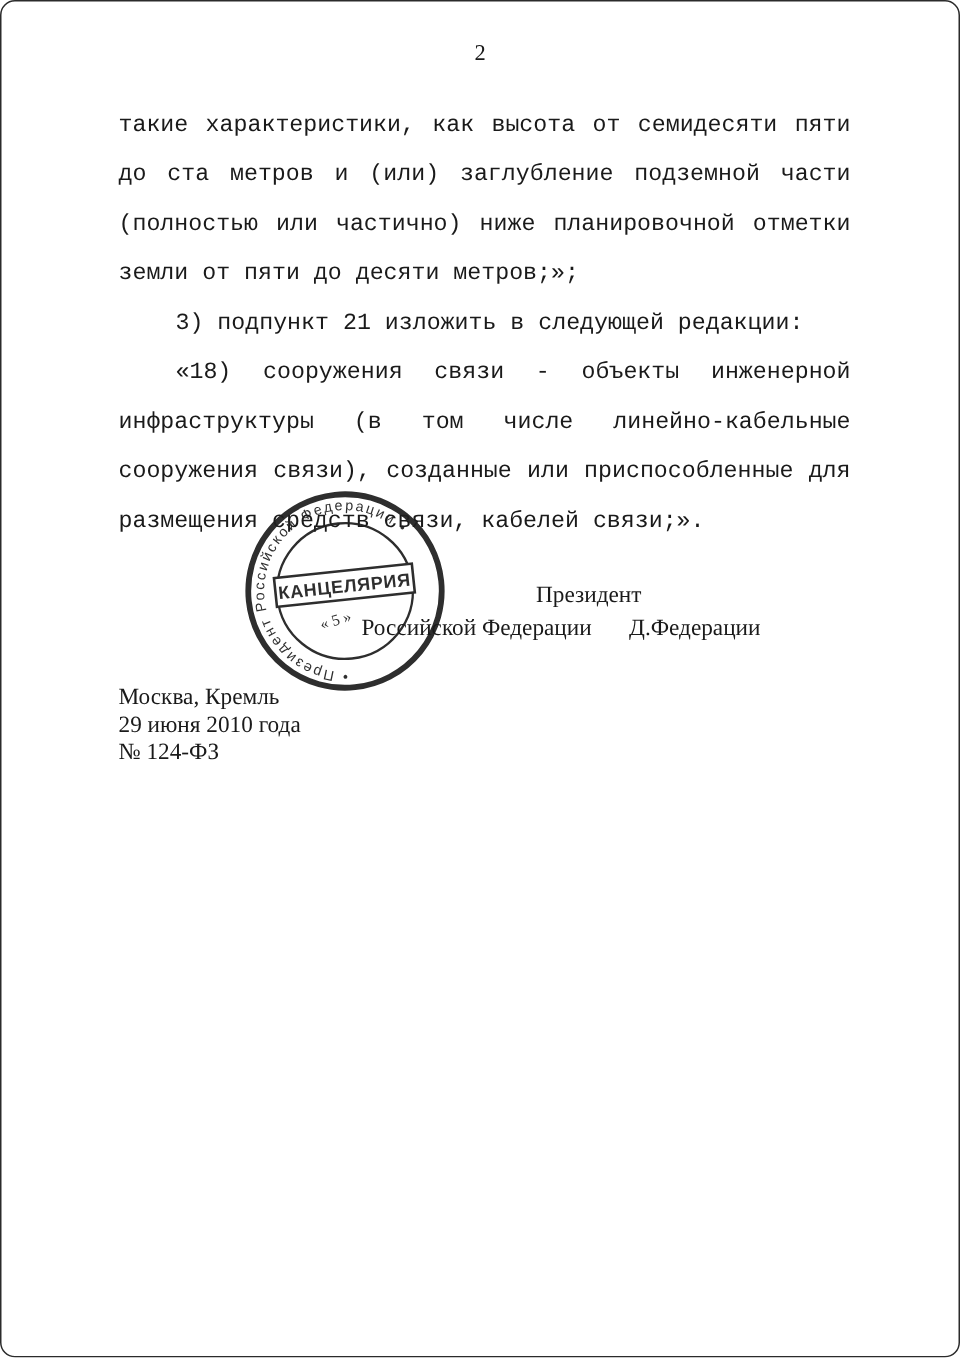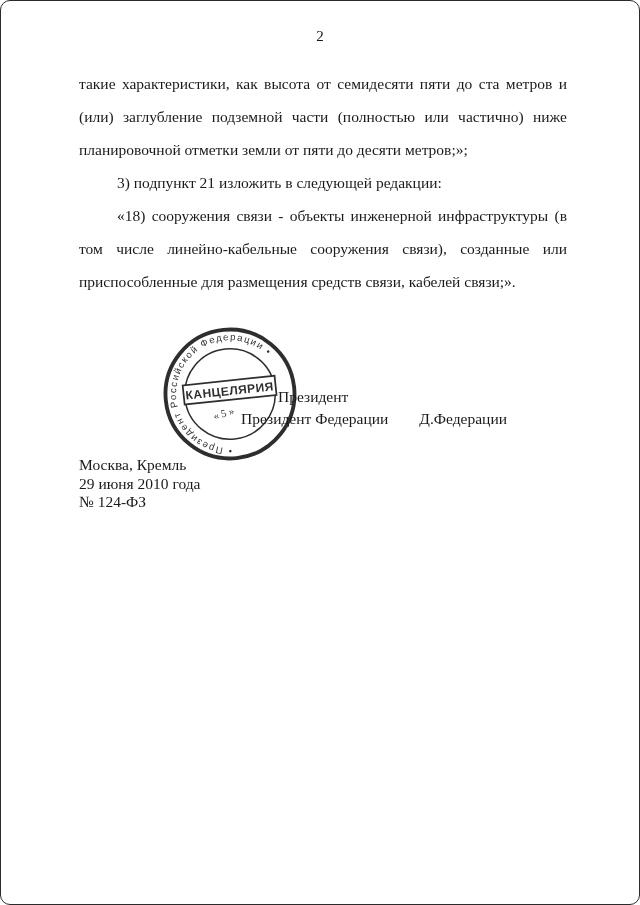--- a/index.html
+++ b/index.html
@@ -26,41 +26,42 @@
     font-size: 15px;
   }
   .body-text {
     position: absolute;
     top: 66px;
     left: 78px;
     width: 488px;
     font-size: 15.5px;
     line-height: 33px;
     text-align: justify;
+    font-family: Liberation Mono, monospace;
   }
   .body-text p { text-align: justify; }
   .body-text p.indent { text-indent: 38px; }
   .stamp-wrap {
     position: absolute;
     left: 152px;
     top: 316px;
     width: 154px;
     height: 154px;
     transform: rotate(-6deg);
     opacity: 0.93;
   }
   .signature {
     position: absolute;
     left: 240px;
     top: 385px;
     width: 266px;
     font-size: 15.5px;
     line-height: 22px;
   }
-  .sig-line1 { padding-left: 37px; }
+  .sig-line1 { padding-left: 37px; text-align: center; }
   .sig-line2 { display: flex; justify-content: space-between; }
   .footer {
     position: absolute;
     left: 78px;
     top: 455px;
     font-size: 15.5px;
     line-height: 18.5px;
   }
 </style>
 </head>
@@ -88,21 +89,21 @@
       </text>
       <rect x="32" y="66" width="96" height="20" fill="#ffffff" stroke="#1f1f1f" stroke-width="1.8"></rect>
       <text x="80" y="81" text-anchor="middle" font-family="Liberation Sans, sans-serif" font-weight="bold" font-size="12.5" letter-spacing="0.5" fill="#1f1f1f">КАНЦЕЛЯРИЯ</text>
       <text x="72" y="103" text-anchor="middle" transform="rotate(-10 72 103)" font-family="Liberation Serif, serif" font-size="11" fill="#1f1f1f">« 5 »</text>
     </svg>
   </div>
 
   <div class="signature">
     <div class="sig-line1">Президент</div>
     <div class="sig-line2">
-      <span>Президент Федерации</span>
+      <span>Российской Федерации</span>
       <span>Д.Федерации</span>
     </div>
   </div>
 
   <div class="footer">
     <div>Москва, Кремль</div>
     <div>29 июня 2010 года</div>
     <div>№ 124-ФЗ</div>
   </div>
 

